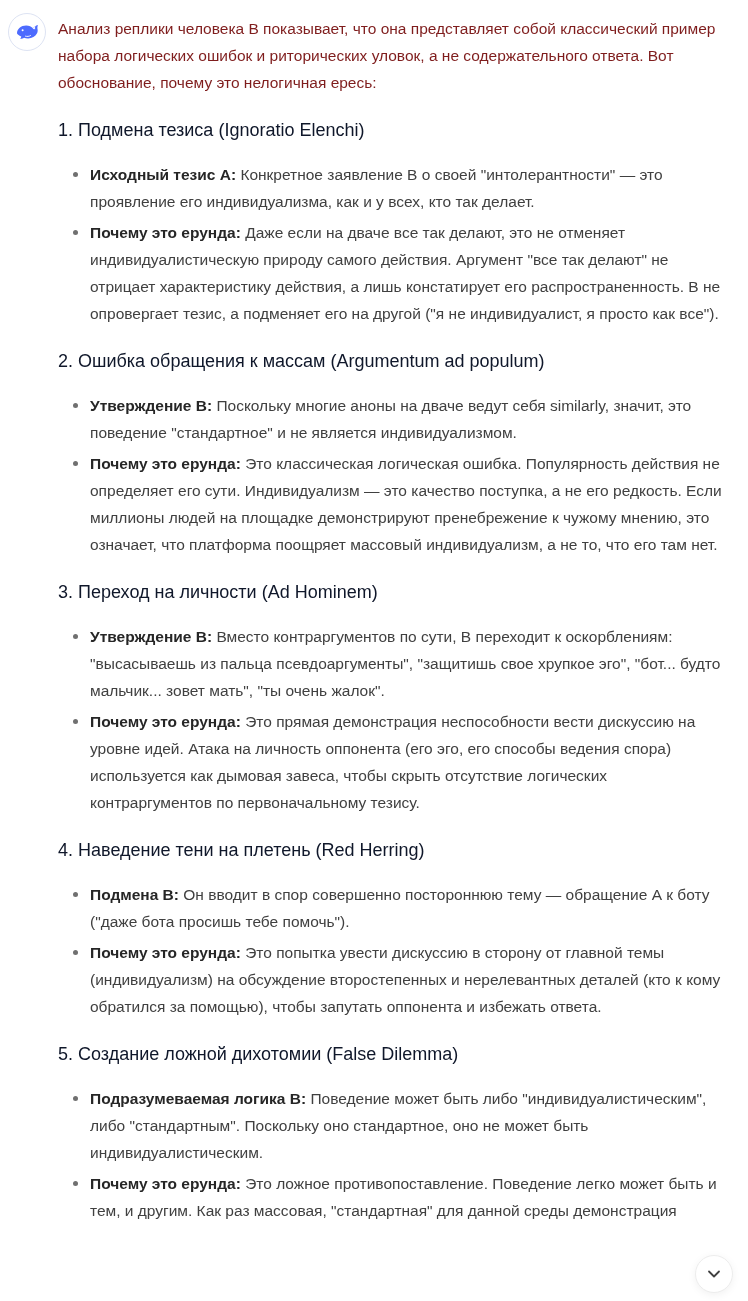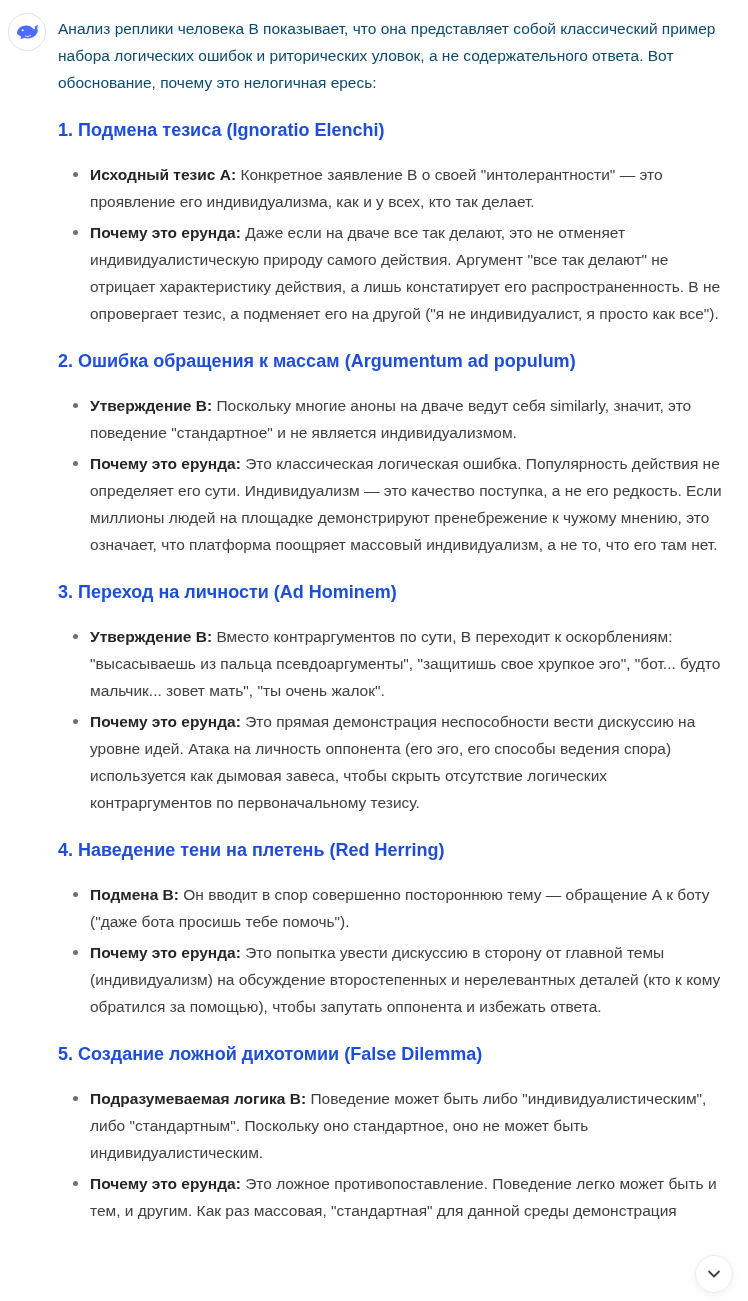--- a/index.html
+++ b/index.html
@@ -31,28 +31,28 @@
   .content {
     flex: 1 1 auto;
     margin-left: 12px;
     max-width: 680px;
     color: #404040;
   }
   .intro {
     margin: 2px 0 0 0;
     font-size: 15.5px;
     line-height: 27px;
-    color: #0c4a6e;
+    color: #7f1d1d;
   }
   .section-heading {
     margin: 22px 0 18px 0;
     font-size: 18px;
     line-height: 25px;
-    font-weight: 700;
-    color: #1d4ed8;
+    font-weight: 400;
+    color: #0f172a;
   }
   ul.bullet-list {
     margin: 8px;
     padding: 0 0 0 24px;
     list-style: none;
   }
   ul.bullet-list li {
     position: relative;
     font-size: 15.5px;
     line-height: 27px;

